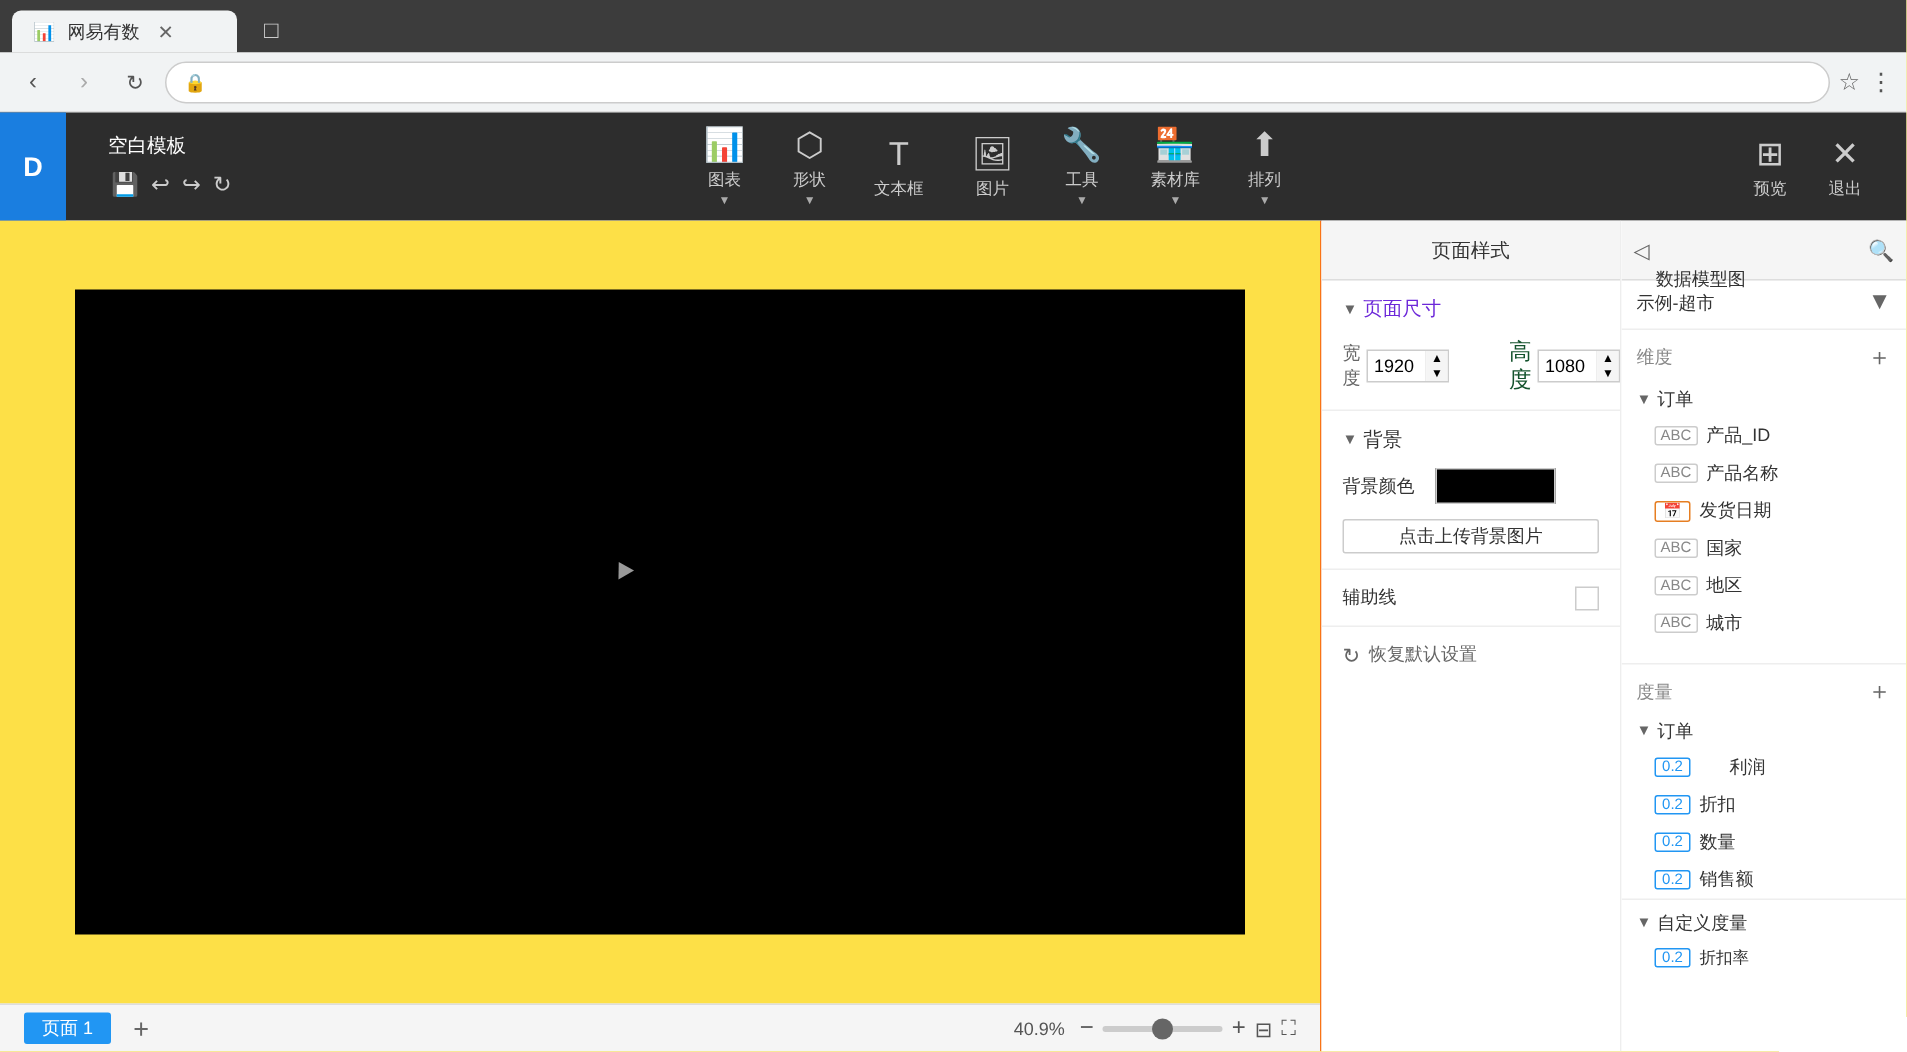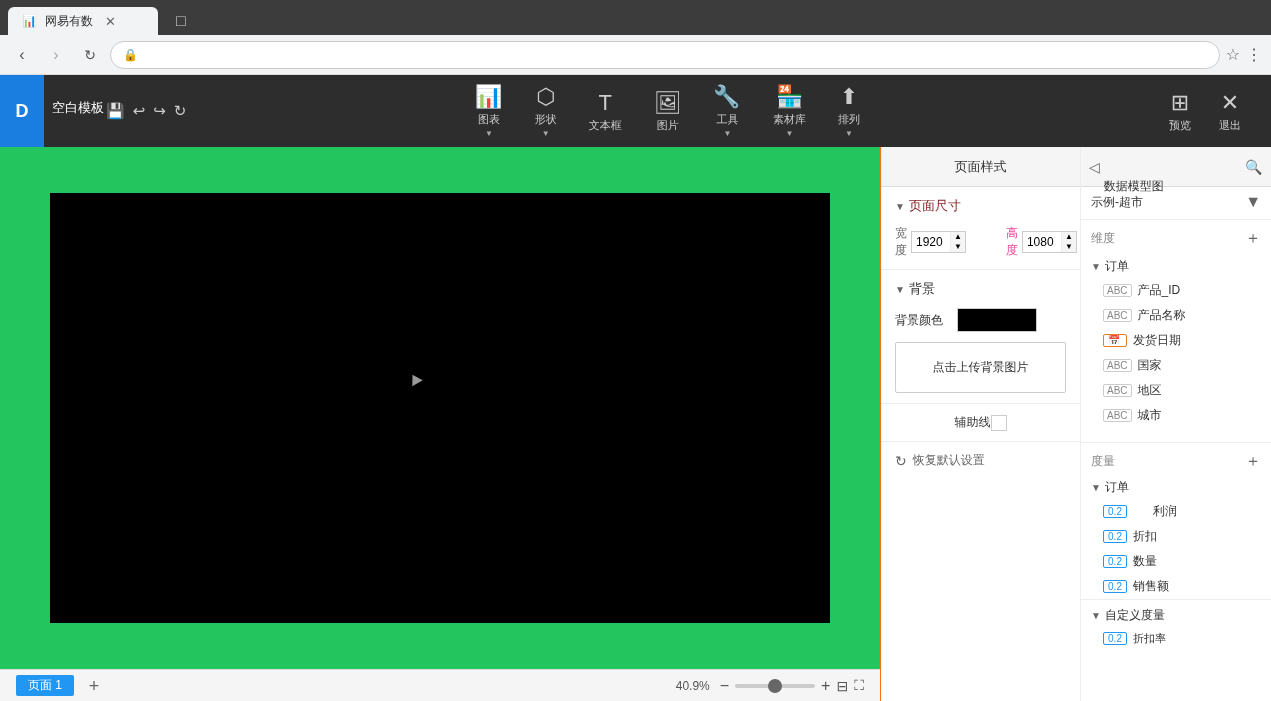--- a/index.html
+++ b/index.html
@@ -32,21 +32,21 @@
 </div>
 
 <div style="display:flex;flex-direction:column;height:calc(100vh - 75px);">
 
   <div style="background:#2d2d2d;color:#fff;height:72px;display:flex;align-items:center;flex-shrink:0;">
 
     <div style="width:44px;height:72px;background:#1a7ee0;display:flex;align-items:center;justify-content:center;flex-shrink:0;">
       <span style="color:#fff;font-size:18px;font-weight:bold;">D</span>
     </div>
 
-    <div style="display:flex;flex-direction:row;padding:6px 8px;min-width:100px;">
+    <div style="display:flex;flex-direction:column;padding:6px 28px;min-width:100px;">
       <span style="color:#fff;font-size:13px;margin-bottom:6px;">空白模板</span>
       <div style="display:flex;gap:4px;">
         <button style="background:none;border:none;color:#ccc;cursor:pointer;font-size:15px;padding:2px;">💾</button>
         <button style="background:none;border:none;color:#ccc;cursor:pointer;font-size:15px;padding:2px;">↩</button>
         <button style="background:none;border:none;color:#ccc;cursor:pointer;font-size:15px;padding:2px;">↪</button>
         <button style="background:none;border:none;color:#ccc;cursor:pointer;font-size:15px;padding:2px;">↻</button>
       </div>
     </div>
 
     <div style="display:flex;align-items:center;gap:4px;flex:1;justify-content:center;">
@@ -92,21 +92,21 @@
       </div>
       <div style="display:flex;flex-direction:column;align-items:center;gap:2px;cursor:pointer;padding:8px 14px;color:#ccc;">
         <span style="font-size:22px;">✕</span>
         <span style="font-size:11px;">退出</span>
       </div>
     </div>
   </div>
 
   <div style="display:flex;flex:1;overflow:hidden;">
 
-    <div style="flex:1;background:#22c55e;display:flex;flex-direction:column;overflow:hidden;">
+    <div style="flex:1;background:#fde047;display:flex;flex-direction:column;overflow:hidden;">
       <div style="flex:1;display:flex;align-items:center;justify-content:center;overflow:hidden;padding:20px;">
         <div style="background:#000;width:780px;height:430px;position:relative;cursor:crosshair;">
 
           <div style="position:absolute;top:42%;left:46%;width:8px;height:8px;pointer-events:none;">
             <div style="width:0;height:0;border-left:6px solid transparent;border-right:6px solid transparent;border-bottom:10px solid rgba(255,255,255,0.6);transform:rotate(-30deg);"></div>
           </div>
         </div>
       </div>
 
       <div style="background:#f5f5f5;border-top:1px solid #ddd;height:32px;display:flex;align-items:center;padding:0 16px;gap:8px;flex-shrink:0;">
@@ -134,60 +134,60 @@
       <div style="width:200px;background:#fff;display:flex;flex-direction:column;overflow:hidden;border-right:1px solid #eee;">
 
         <div style="height:40px;background:#f5f5f5;border-bottom:1px solid #ddd;display:flex;align-items:center;justify-content:center;">
           <span style="font-size:13px;color:#333;cursor:pointer;">页面样式</span>
         </div>
         <div style="flex:1;overflow-y:auto;padding:0;">
 
           <div style="padding:10px 14px;border-bottom:1px solid #eee;">
             <div style="display:flex;align-items:center;gap:4px;margin-bottom:10px;cursor:pointer;">
               <span style="font-size:10px;color:#666;">▼</span>
-              <span style="font-size:13px;color:#7f1d1d;font-weight:500;">页面尺寸</span>
+              <span style="font-size:13px;color:#6d28d9;font-weight:500;">页面尺寸</span>
             </div>
             <div style="display:flex;align-items:center;gap:8px;">
               <div style="display:flex;align-items:center;gap:4px;">
                 <span style="font-size:12px;color:#666;">宽度</span>
                 <div style="display:flex;border:1px solid #ccc;background:#fff;">
                   <input type="text" value="1920" style="width: 38px; border: none; outline: none; font-size: 12px; padding: 2px 4px;">
                   <div style="display:flex;flex-direction:column;border-left:1px solid #eee;">
                     <button style="background:#f5f5f5;border:none;cursor:pointer;font-size:8px;line-height:1;padding:1px 3px;">▲</button>
                     <button style="background:#f5f5f5;border:none;cursor:pointer;font-size:8px;line-height:1;padding:1px 3px;">▼</button>
                   </div>
                 </div>
               </div>
               <div style="display:flex;align-items:center;gap:4px;">
-                <span style="font-size:12px;color:#ec4899;margin-left:32px;">高度</span>
+                <span style="font-size:15px;color:#14532d;margin-left:32px;">高度</span>
                 <div style="display:flex;border:1px solid #ccc;background:#fff;">
                   <input type="text" value="1080" style="width: 38px; border: none; outline: none; font-size: 12px; padding: 2px 4px;">
                   <div style="display:flex;flex-direction:column;border-left:1px solid #eee;">
                     <button style="background:#f5f5f5;border:none;cursor:pointer;font-size:8px;line-height:1;padding:1px 3px;">▲</button>
                     <button style="background:#f5f5f5;border:none;cursor:pointer;font-size:8px;line-height:1;padding:1px 3px;">▼</button>
                   </div>
                 </div>
               </div>
             </div>
           </div>
 
           <div style="padding:10px 14px;border-bottom:1px solid #eee;">
             <div style="display:flex;align-items:center;gap:4px;margin-bottom:10px;cursor:pointer;">
               <span style="font-size:10px;color:#666;">▼</span>
               <span style="font-size:13px;color:#333;font-weight:500;">背景</span>
             </div>
             <div style="display:flex;align-items:center;gap:10px;margin-bottom:10px;">
               <span style="font-size:12px;color:#333;min-width:52px;">背景颜色</span>
               <div style="width:80px;height:24px;background:#000;border:1px solid #ccc;cursor:pointer;"></div>
             </div>
-            <button style="width:100%;border:1px solid #ccc;background:#fff;color:#333;padding:16px;font-size:12px;cursor:pointer;border-radius:2px;text-align:center;">点击上传背景图片</button>
+            <button style="width:100%;border:1px solid #ccc;background:#fff;color:#333;padding:2px;font-size:12px;cursor:pointer;border-radius:2px;text-align:center;">点击上传背景图片</button>
           </div>
 
           <div style="padding:10px 14px;border-bottom:1px solid #eee;">
-            <div style="display:flex;align-items:center;justify-content:center;">
+            <div style="display:flex;align-items:center;justify-content:space-between;">
               <span style="font-size:12px;color:#333;">辅助线</span>
               <div style="width:16px;height:16px;border:1px solid #ccc;background:#fff;cursor:pointer;"></div>
             </div>
           </div>
 
           <div style="padding:10px 14px;">
             <div style="display:flex;align-items:center;gap:6px;color:#666;font-size:12px;cursor:pointer;">
               <span style="font-size:14px;">↻</span>
               <span>恢复默认设置</span>
             </div>

